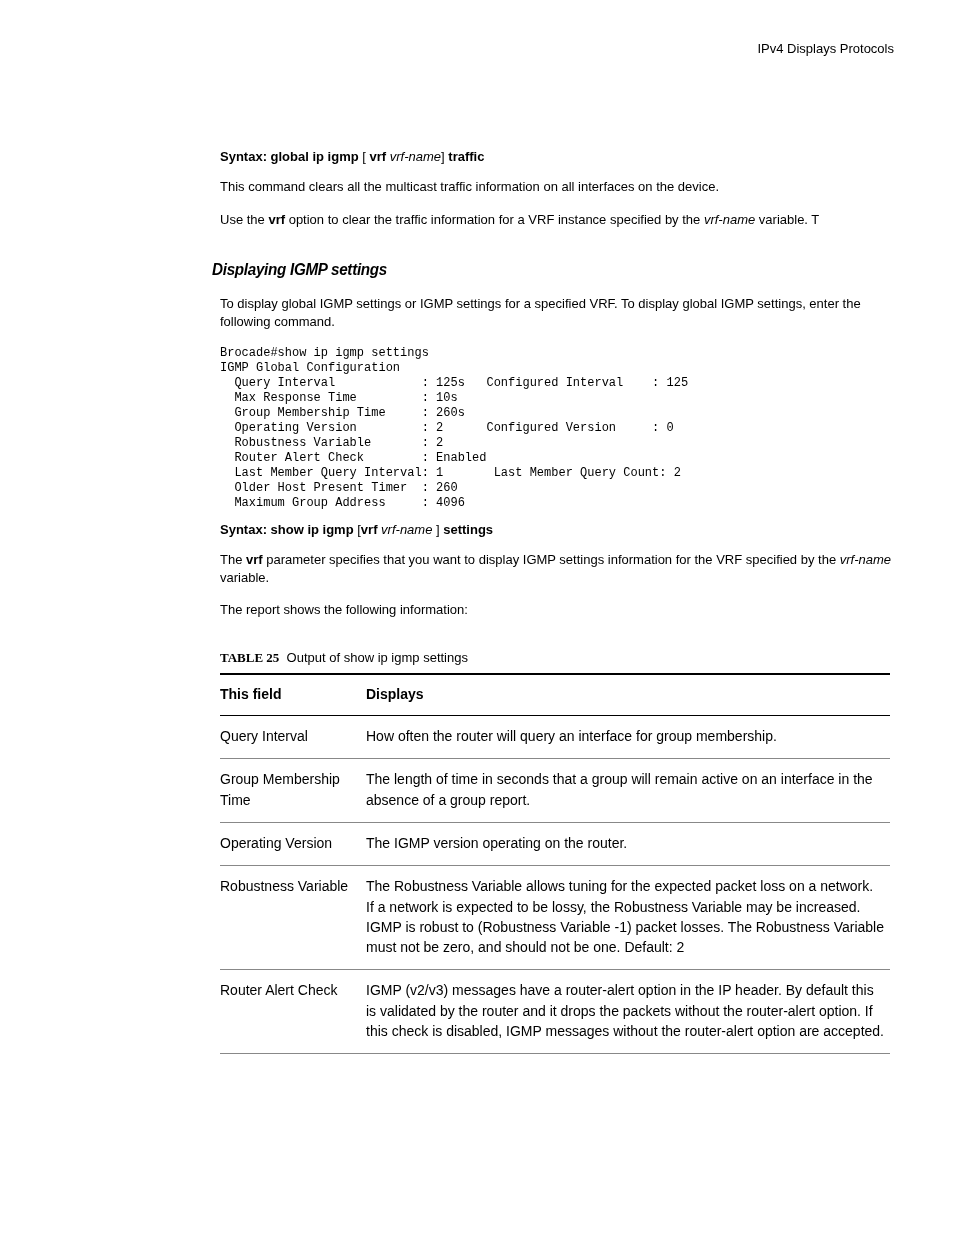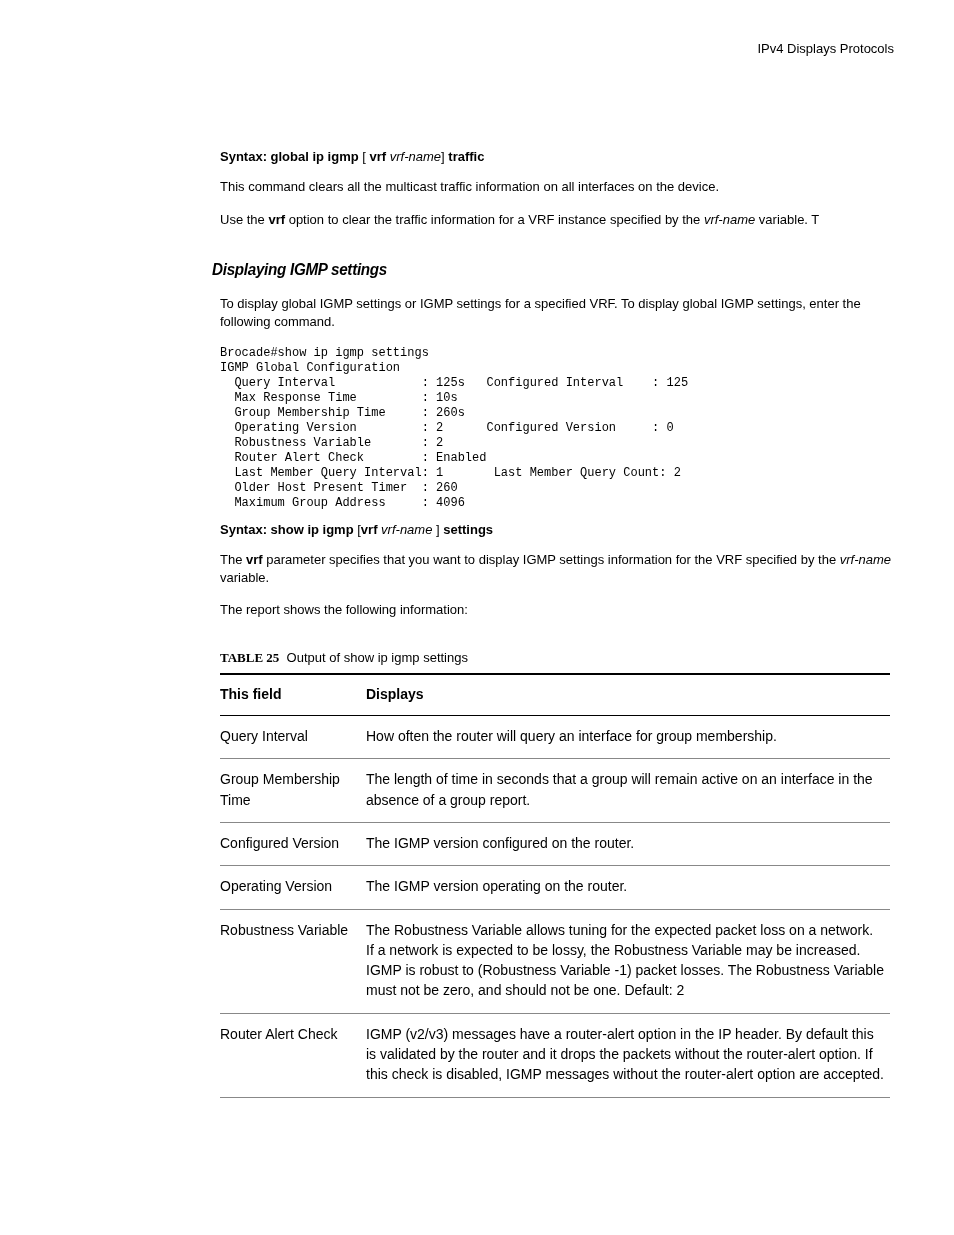--- a/index.html
+++ b/index.html
@@ -135,24 +135,20 @@
   <tbody>
     <tr>
         <td>Query Interval</td>
         <td>How often the router will query an interface for group membership.</td>
       </tr>
     <tr>
         <td>Group Membership Time</td>
         <td>The length of time in seconds that a group will remain active on an interface in the absence of a group report.</td>
       </tr>
     <tr>
-        <td>Configured Version</td>
-        <td>The IGMP version configured on the router.</td>
-      </tr>
-    <tr>
         <td>Operating Version</td>
         <td>The IGMP version operating on the router.</td>
       </tr>
     <tr>
         <td>Robustness Variable</td>
         <td>The Robustness Variable allows tuning for the expected packet loss on a network. If a network is expected to be lossy, the Robustness Variable may be increased. IGMP is robust to (Robustness Variable -1) packet losses. The Robustness Variable must not be zero, and should not be one. Default: 2</td>
       </tr>
     <tr>
         <td>Router Alert Check</td>
         <td>IGMP (v2/v3) messages have a router-alert option in the IP header. By default this is validated by the router and it drops the packets without the router-alert option. If this check is disabled, IGMP messages without the router-alert option are accepted.</td>

